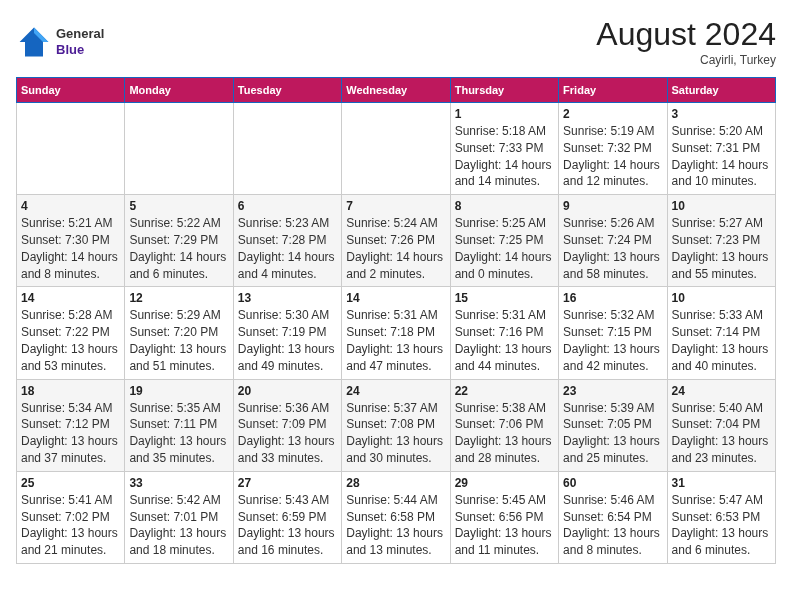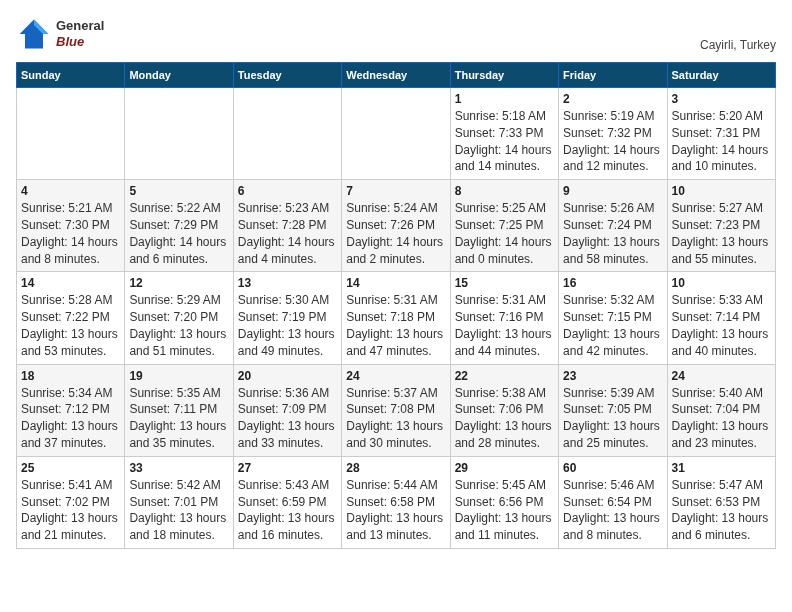--- a/index.html
+++ b/index.html
@@ -6,38 +6,38 @@
     body {
       font-family: Arial, sans-serif;
       background: #fff;
       width: 792px;
       min-height: 612px;
       padding: 16px;
     }
     .header {
       display: flex;
       justify-content: space-between;
-      align-items: flex-end;
+      align-items: center;
       margin-bottom: 10px;
       gap: 40px;
     }
     .logo {
       display: flex;
       align-items: center;
       gap: 4px;
     }
     .logo-text {
       display: flex;
       flex-direction: column;
       font-size: 13px;
       font-weight: bold;
       line-height: 1.2;
     }
     .logo-text .general { color: #333; }
-    .logo-text .blue { color: #7f1d1d; font-style: italic; }
+    .logo-text .blue { color: #4c1d95; }
     .logo-icon {
       width: 36px;
       height: 36px;
     }
     .title-block {
       text-align: right;
     }
     .month-title {
       font-size: 32px;
       font-weight: 300;
@@ -46,21 +46,21 @@
     .location {
       font-size: 12px;
       color: #444;
     }
     table {
       width: 100%;
       border-collapse: collapse;
       font-size: 10px;
     }
     thead tr th {
-      background: #0c4a6e;
+      background: #be185d;
       color: #fff;
       padding: 6px 4px;
       text-align: left;
       font-size: 11px;
       font-weight: bold;
       border: 1px solid #1565c0;
     }
     tbody tr td {
       border: 1px solid #ccc;
       vertical-align: top;
@@ -98,20 +98,21 @@
     <svg class="logo-icon" viewBox="0 0 40 40">
       <polygon points="20,4 36,20 30,20 30,36 10,36 10,20 4,20" fill="#1565c0"></polygon>
       <polygon points="20,4 36,20 30,20 20,10" fill="#42a5f5"></polygon>
     </svg>
     <div class="logo-text">
       <span class="general">General</span>
       <span class="blue">Blue</span>
     </div>
   </div>
   <div class="title-block">
+    <div class="month-title">August 2024</div>
     <div class="location">Cayirli, Turkey</div>
   </div>
 </div>
 
 <table>
   <thead>
     <tr>
     <th>Sunday</th>
         <th>Monday</th>
         <th>Tuesday</th>

